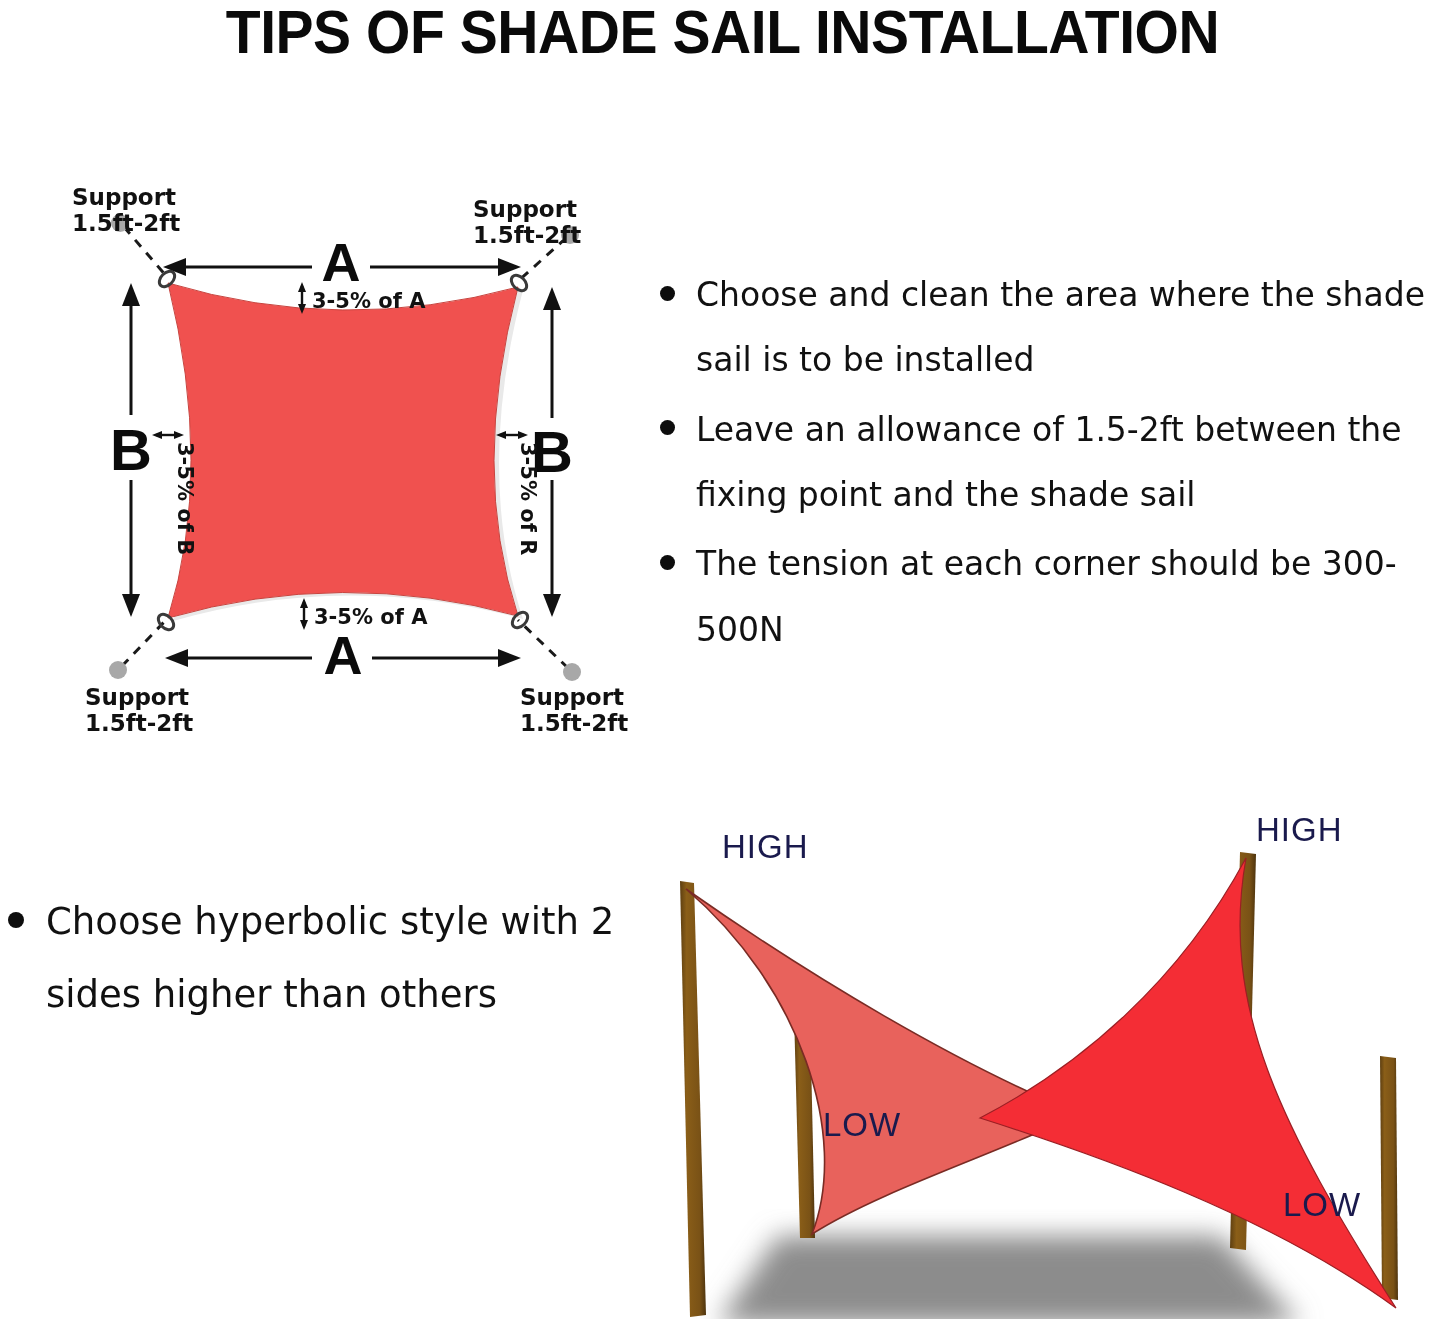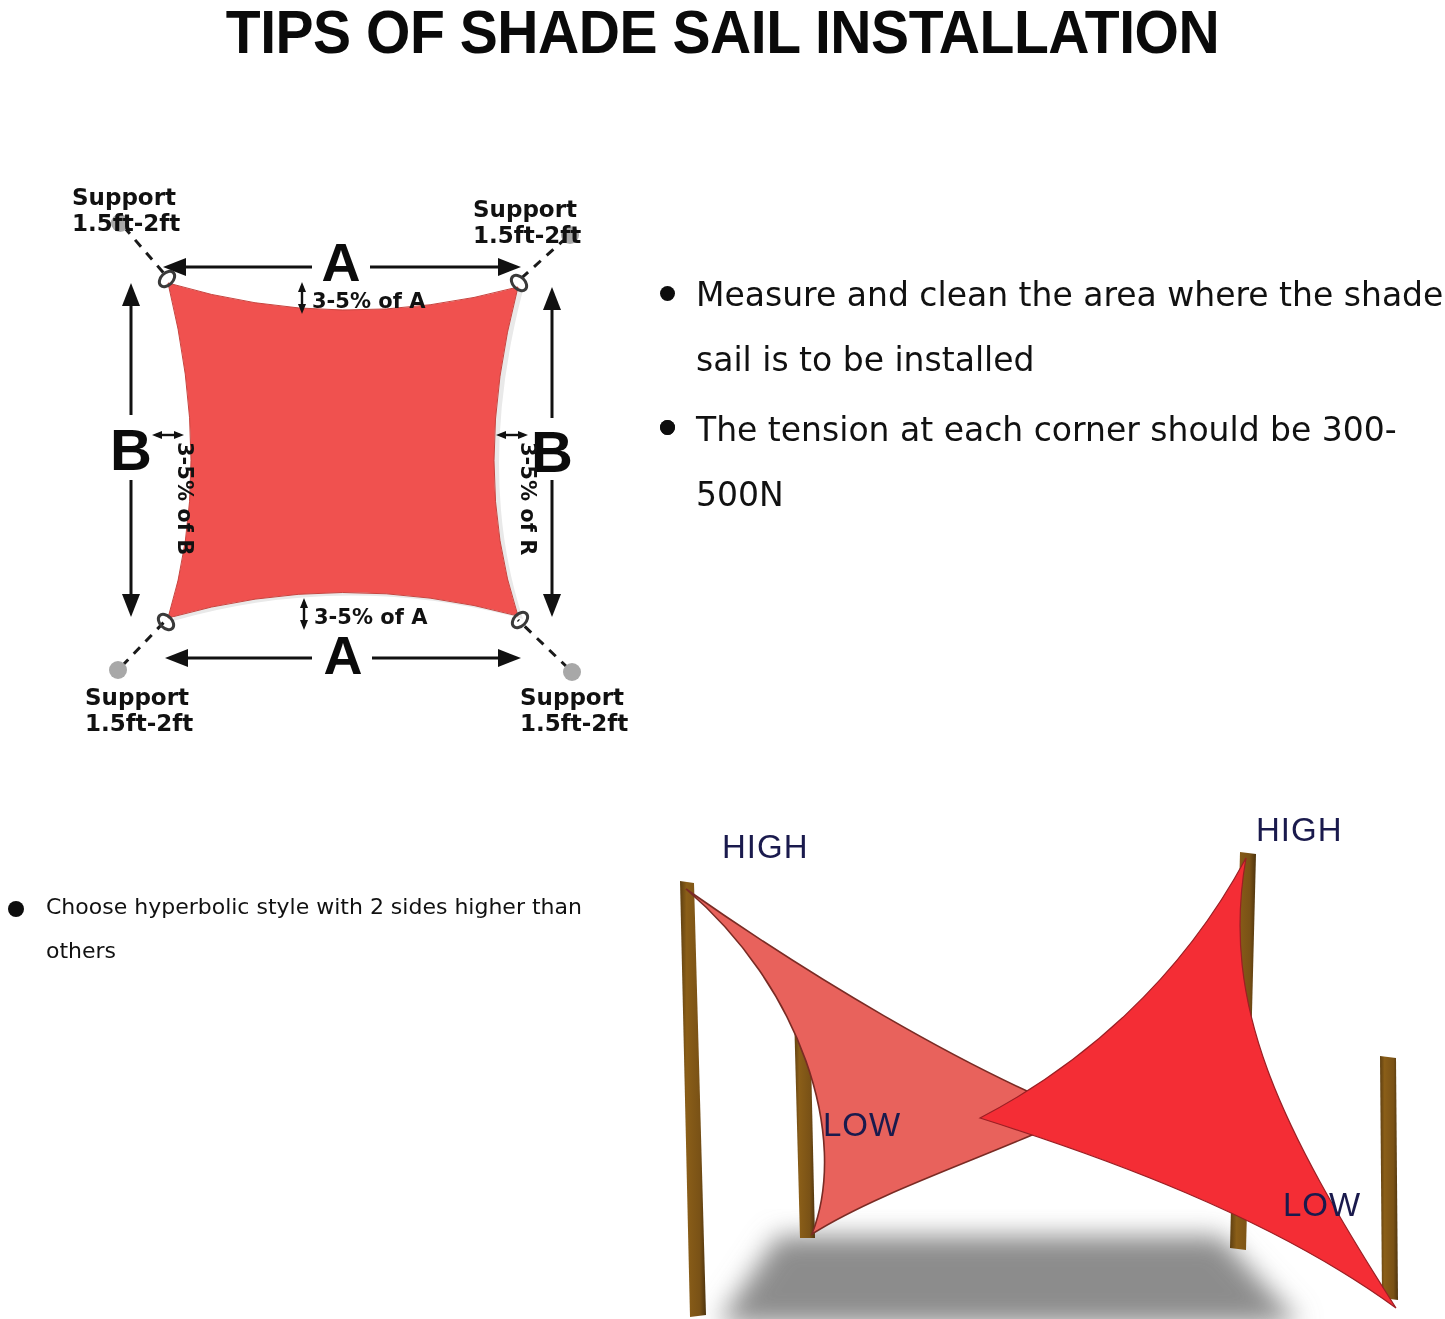--- a/index.html
+++ b/index.html
@@ -43,21 +43,21 @@
     font-size:33px;
     line-height:1.98;
     color:#111111;
   }
   ul.bullets li .dot{
     position:absolute;left:12px;top:0.72em;
     width:15px;height:15px;border-radius:50%;
     background:#0d0d0d;
   }
   .tips-bottom ul.bullets li{
-    font-size:22px;
+    font-size:37px;
     padding-left:46px;
     line-height:1.98;
   }
   .tips-bottom ul.bullets li .dot{left:8px;width:16px;height:16px;}
 
   svg{display:block;overflow:visible;}
 </style>
 </head>
 <body>
 
@@ -173,24 +173,25 @@
         </g>
       </g>
 
     </svg>
   </div>
 
   <div class="tips-top">
     <ul class="bullets">
       <li>
         <span class="dot"></span>
-        <span>Measure and clean the area where the shade sail is to be installed</span>
-      </li>
-      <li>
-        <span class="dot"></span>
+        <span>Choose and clean the area where the shade sail is to be installed</span>
+      </li>
+      <li>
+        <span class="dot"></span>
+        <span>Leave an allowance of 1.5-2ft between the fixing point and the shade sail</span>
       </li>
       <li>
         <span class="dot"></span>
         <span>The tension at each corner should be 300-500N</span>
       </li>
     </ul>
   </div>
 
   <div class="tips-bottom">
     <ul class="bullets">

